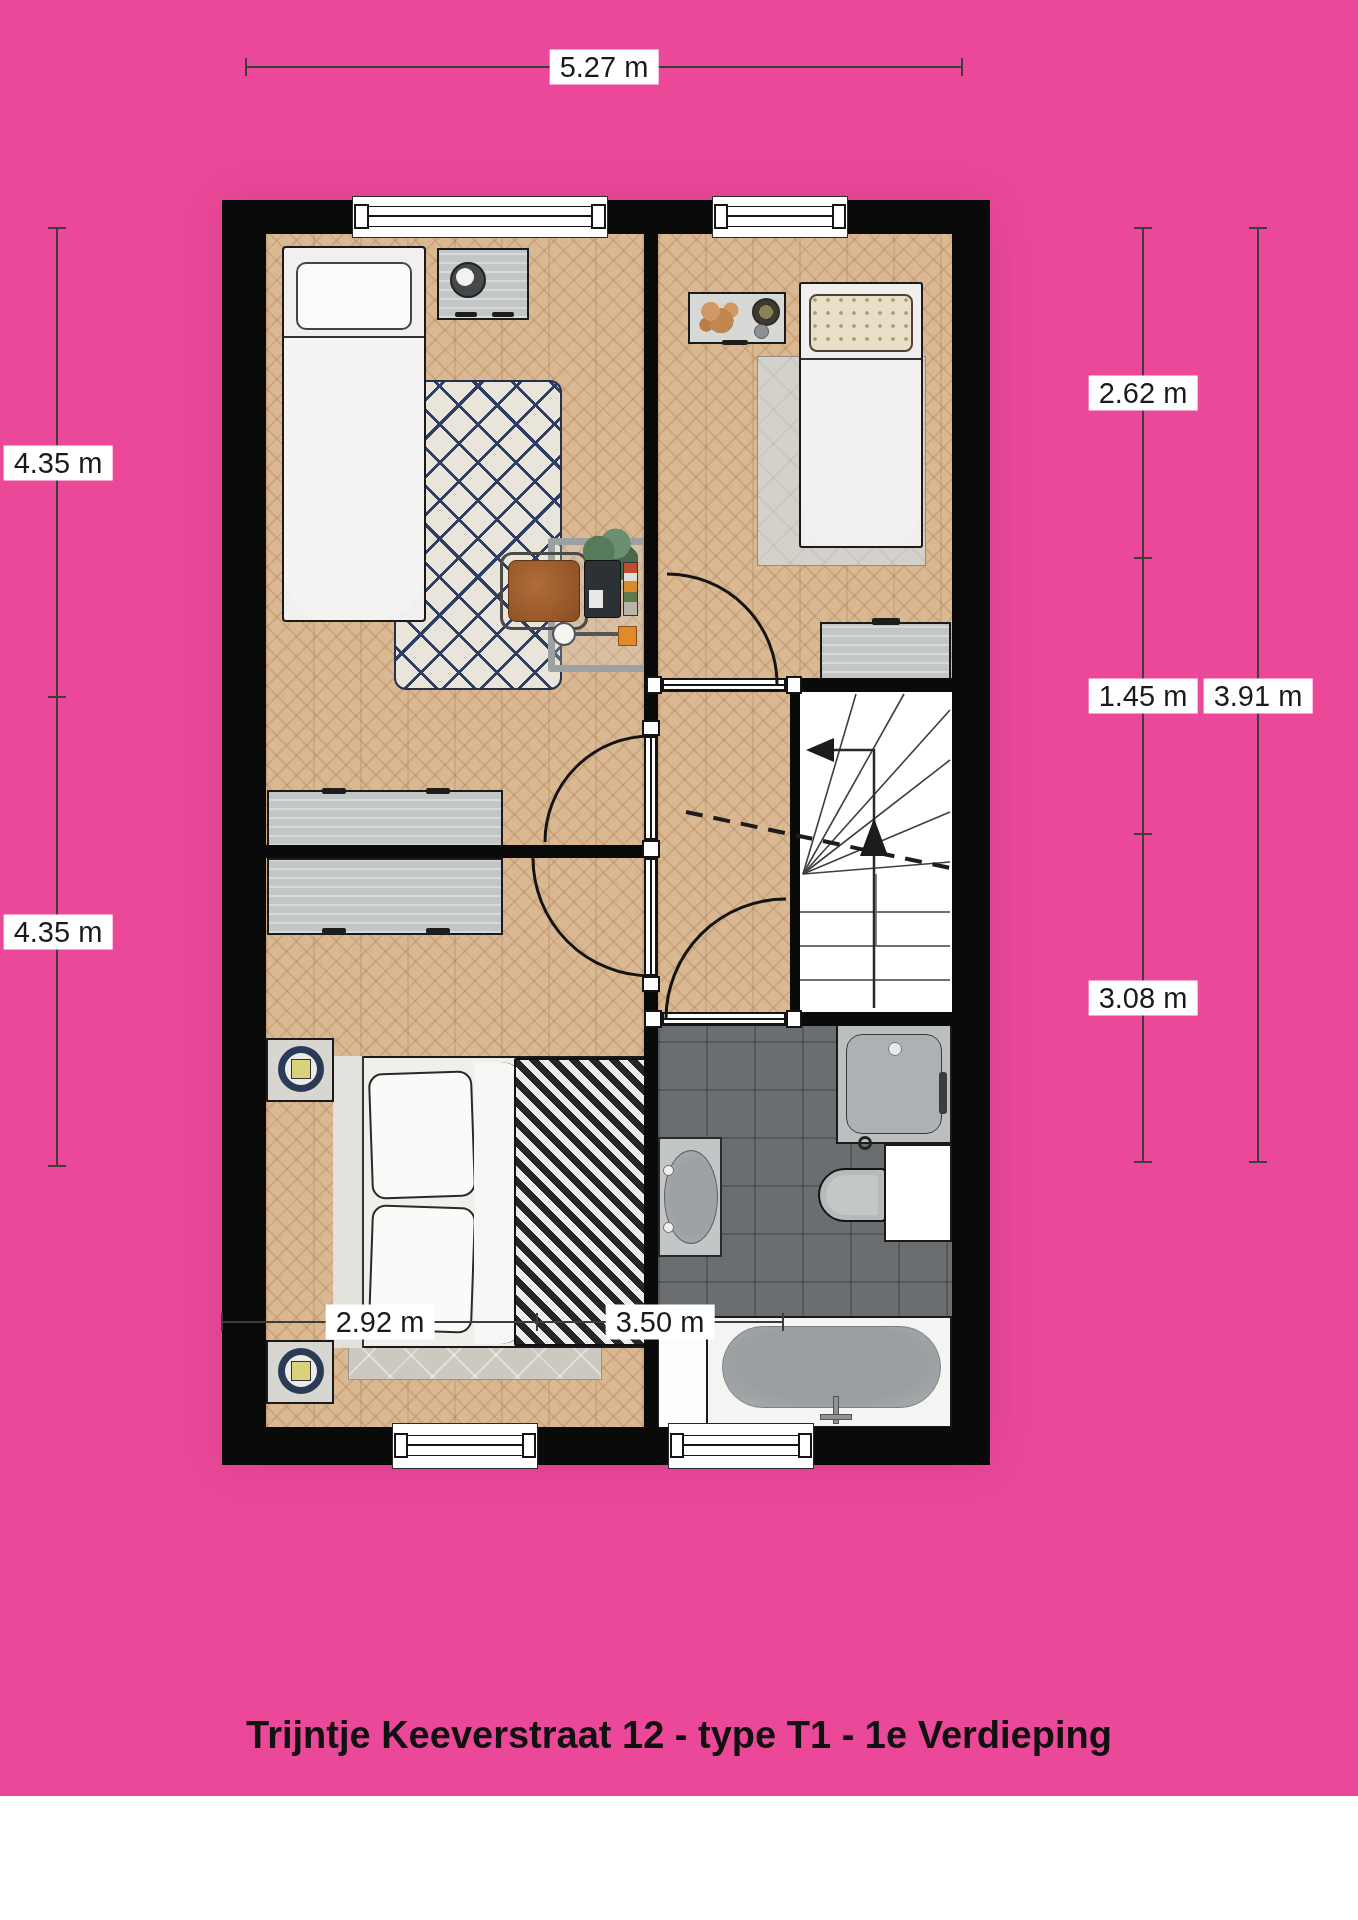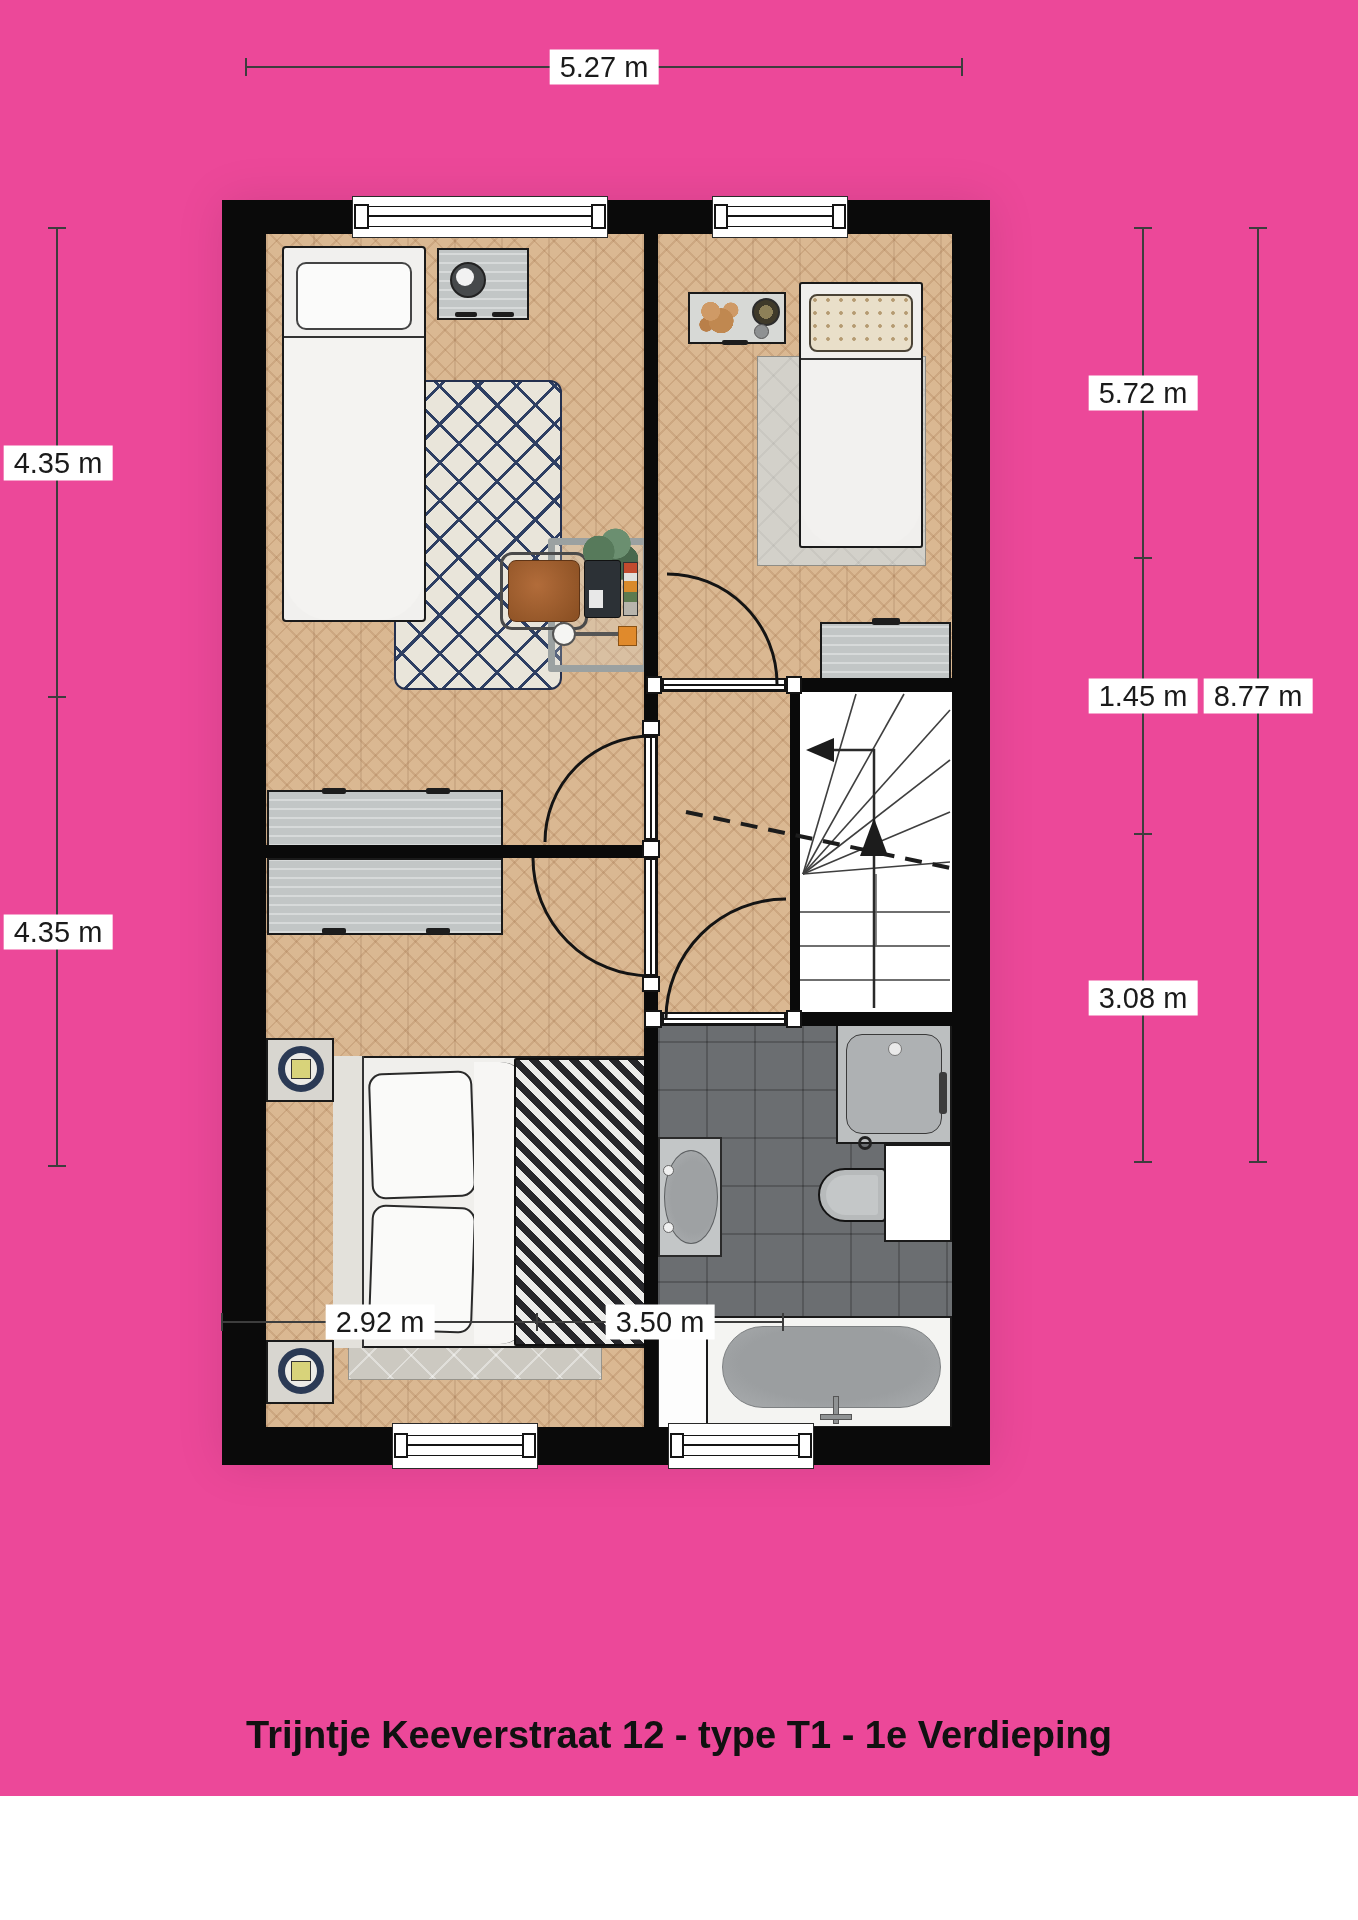--- a/index.html
+++ b/index.html
@@ -226,28 +226,28 @@
   <div class="abs tick-h" style="left:48px;top:696px;"></div>
   <div class="abs tick-h" style="left:48px;top:1165px;"></div>
   <div class="abs dim-label" style="left:58px;top:463px;">4.35 m</div>
   <div class="abs dim-label" style="left:58px;top:932px;">4.35 m</div>
 
   <div class="abs dim-v" style="left:1142px;top:228px;height:934px;"></div>
   <div class="abs tick-h" style="left:1134px;top:227px;"></div>
   <div class="abs tick-h" style="left:1134px;top:557px;"></div>
   <div class="abs tick-h" style="left:1134px;top:833px;"></div>
   <div class="abs tick-h" style="left:1134px;top:1161px;"></div>
-  <div class="abs dim-label" style="left:1143px;top:393px;">5.72 m</div>
+  <div class="abs dim-label" style="left:1143px;top:393px;">2.62 m</div>
   <div class="abs dim-label" style="left:1143px;top:696px;">1.45 m</div>
   <div class="abs dim-label" style="left:1143px;top:998px;">3.08 m</div>
 
   <div class="abs dim-v" style="left:1257px;top:228px;height:934px;"></div>
   <div class="abs tick-h" style="left:1249px;top:227px;"></div>
   <div class="abs tick-h" style="left:1249px;top:1161px;"></div>
-  <div class="abs dim-label" style="left:1258px;top:696px;">8.77 m</div>
+  <div class="abs dim-label" style="left:1258px;top:696px;">3.91 m</div>
 
   <div class="abs dim-h" style="left:222px;top:1321px;width:561px;"></div>
   <div class="abs tick-v" style="left:221px;top:1313px;"></div>
   <div class="abs tick-v" style="left:536px;top:1313px;"></div>
   <div class="abs tick-v" style="left:782px;top:1313px;"></div>
   <div class="abs dim-label" style="left:380px;top:1322px;">2.92 m</div>
   <div class="abs dim-label" style="left:660px;top:1322px;">3.50 m</div>
 
   <div class="abs title" style="top:1714px;text-align:center;">Trijntje Keeverstraat 12 - type T1 - 1e Verdieping</div>
 

